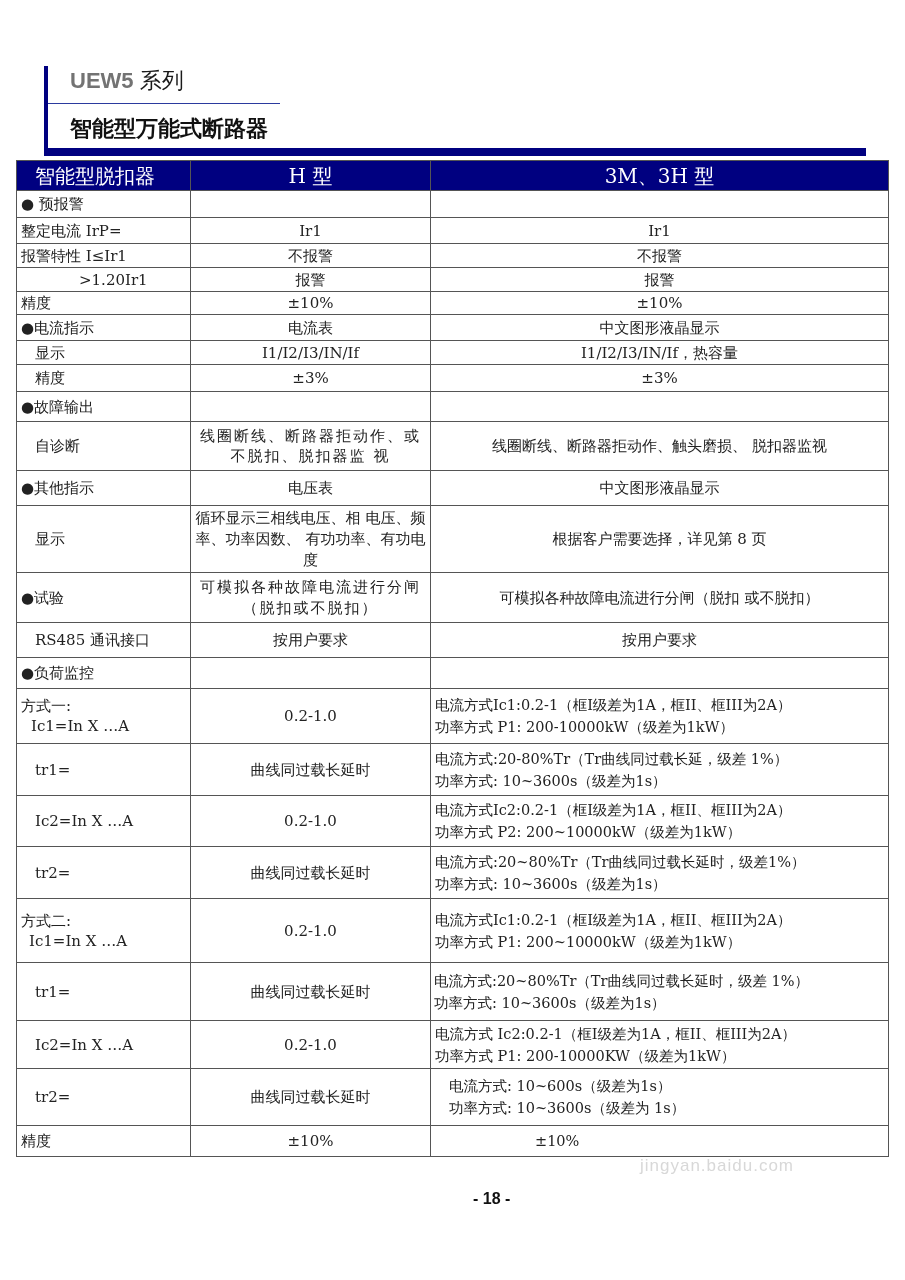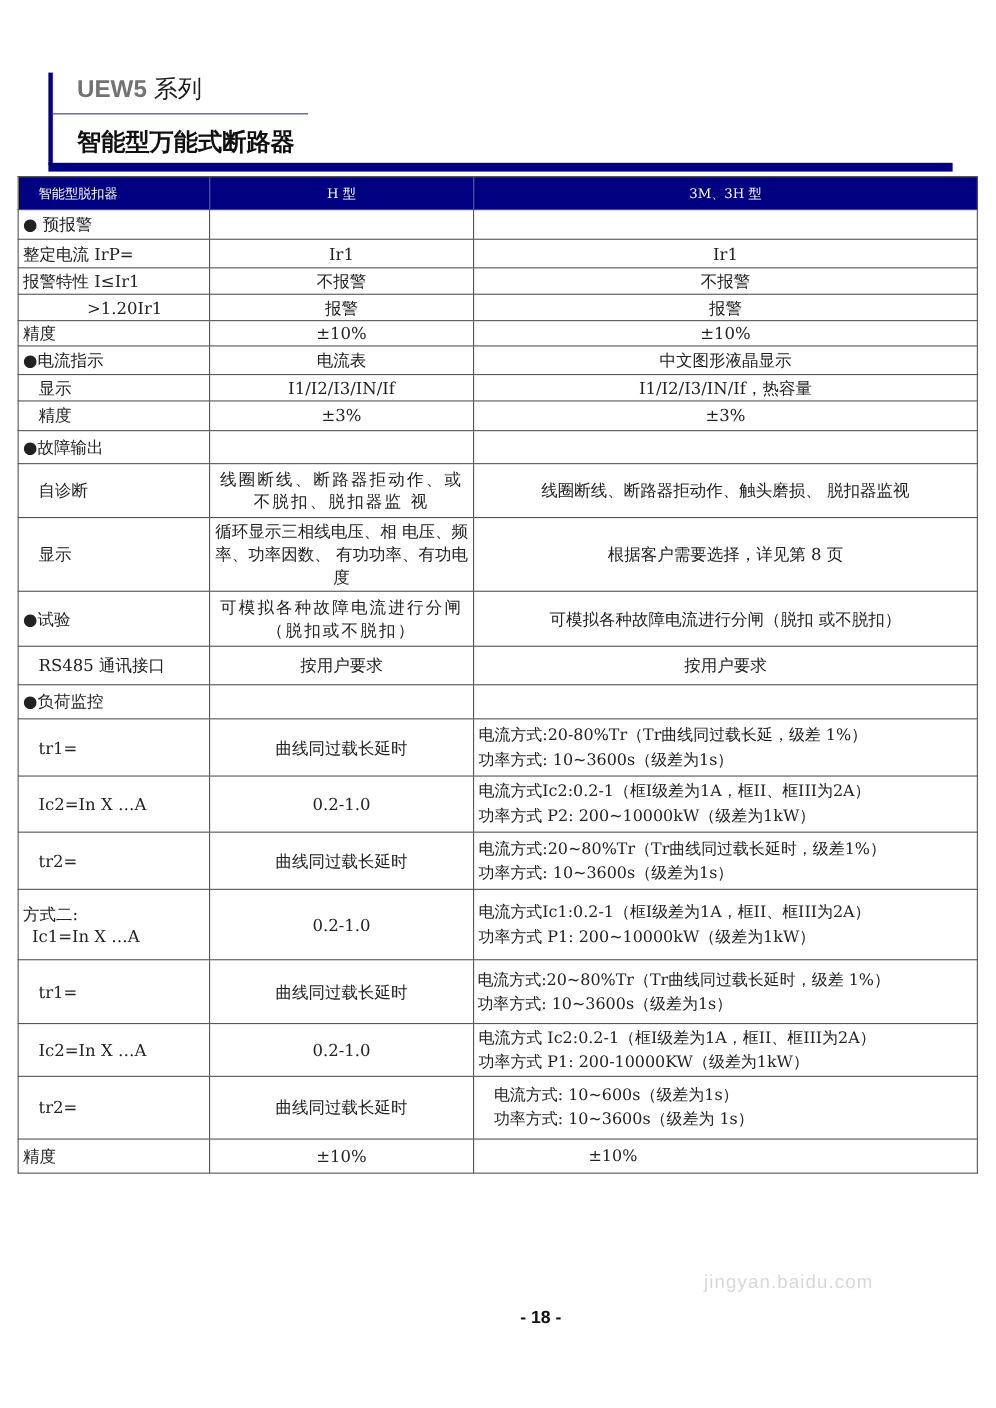--- a/index.html
+++ b/index.html
@@ -10,21 +10,21 @@
             font-size: 22px; color: #1a1a1a; }
   .series .brand { color: #737373; font-weight: bold; }
   .hline { position: absolute; left: 48px; top: 103px; width: 232px; height: 1px; background: #2b3a9e; }
   .title { position: absolute; left: 70px; top: 114px; font-family: "DejaVu Sans", "Liberation Sans", sans-serif;
            font-size: 22px; color: #111; font-weight: bold; }
   .band { position: absolute; left: 44px; top: 148px; width: 822px; height: 8px; background: #000080; }
 
   table.spec { position: absolute; left: 16px; top: 160px; width: 872px; border-collapse: collapse;
                table-layout: fixed; font-size: 15px; }
   table.spec td, table.spec th { border: 1px solid #555; padding: 0 4px; line-height: 22px; vertical-align: middle; }
-  table.spec th { background: #000080; color: #ffffff; font-weight: normal; height: 29px; font-size: 12px; }
+  table.spec th { background: #000080; color: #ffffff; font-weight: normal; height: 29px; font-size: 20px; }
   table.spec th.c0 { text-align: left; padding-left: 18px; }
   col.c0 { width: 174px; } col.c1 { width: 240px; } col.c2 { width: 458px; }
   td.lbl { text-align: left; padding-left: 8px; }
   td.mid { text-align: center; }
   td.rt { text-align: left; padding-left: 6px; font-size: 14.5px; }
   td.rtc { text-align: center; }
   .ind { padding-left: 18px !important; }
 
   .pageno { position: absolute; left: 425px; top: 1190px; font-family: "Liberation Sans", sans-serif;
             font-size: 16px; font-weight: bold; color: #111; margin-left: 48px; }
@@ -96,40 +96,56 @@
   <tr style="height:30px">
     <td class="lbl">●故障输出</td>
     <td class="mid"></td>
     <td class="rtc"></td>
   </tr>
   <tr style="height:49px">
     <td class="lbl ind">自诊断</td>
     <td class="mid" style="letter-spacing:2px;line-height:20px">线圈断线、断路器拒动作、或不脱扣、脱扣器监 视</td>
     <td class="rtc">线圈断线、断路器拒动作、触头磨损、 脱扣器监视</td>
   </tr>
+  <tr style="height:35px">
+    <td class="lbl">●其他指示</td>
+    <td class="mid">电压表</td>
+    <td class="rtc">中文图形液晶显示</td>
+  </tr>
   <tr style="height:67px">
     <td class="lbl ind">显示</td>
     <td class="mid" style="line-height:21px">循环显示三相线电压、相 电压、频率、功率因数、 有功功率、有功电度</td>
     <td class="rtc">根据客户需要选择，详见第 8 页</td>
   </tr>
   <tr style="height:50px">
     <td class="lbl">●试验</td>
     <td class="mid" style="letter-spacing:2px;line-height:21px">可模拟各种故障电流进行分闸（脱扣或不脱扣）</td>
     <td class="rtc">可模拟各种故障电流进行分闸（脱扣 或不脱扣）</td>
   </tr>
   <tr style="height:35px">
     <td class="lbl ind">RS485 通讯接口</td>
     <td class="mid">按用户要求</td>
     <td class="rtc">按用户要求</td>
   </tr>
   <tr style="height:31px">
     <td class="lbl">●负荷监控</td>
     <td class="mid"></td>
     <td class="rtc"></td>
   </tr>
+  <tr style="height:55px">
+    <td class="lbl" style="line-height:20px">
+      <div>方式一:</div>
+      <div style="padding-left:10px">Ic1=In X …A</div>
+    </td>
+    <td class="mid">0.2-1.0</td>
+    <td class="rt">
+      <div>电流方式Ic1:0.2-1（框I级差为1A，框II、框III为2A）</div>
+      <div>功率方式   P1: 200-10000kW（级差为1kW）</div>
+    </td>
+  </tr>
   <tr style="height:52px">
     <td class="lbl ind">tr1=</td>
     <td class="mid">曲线同过载长延时</td>
     <td class="rt">
       <div>电流方式:20-80%Tr（Tr曲线同过载长延，级差 1%）</div>
       <div>功率方式: 10~3600s（级差为1s）</div>
     </td>
   </tr>
   <tr style="height:51px">
     <td class="lbl ind">Ic2=In X …A</td>

